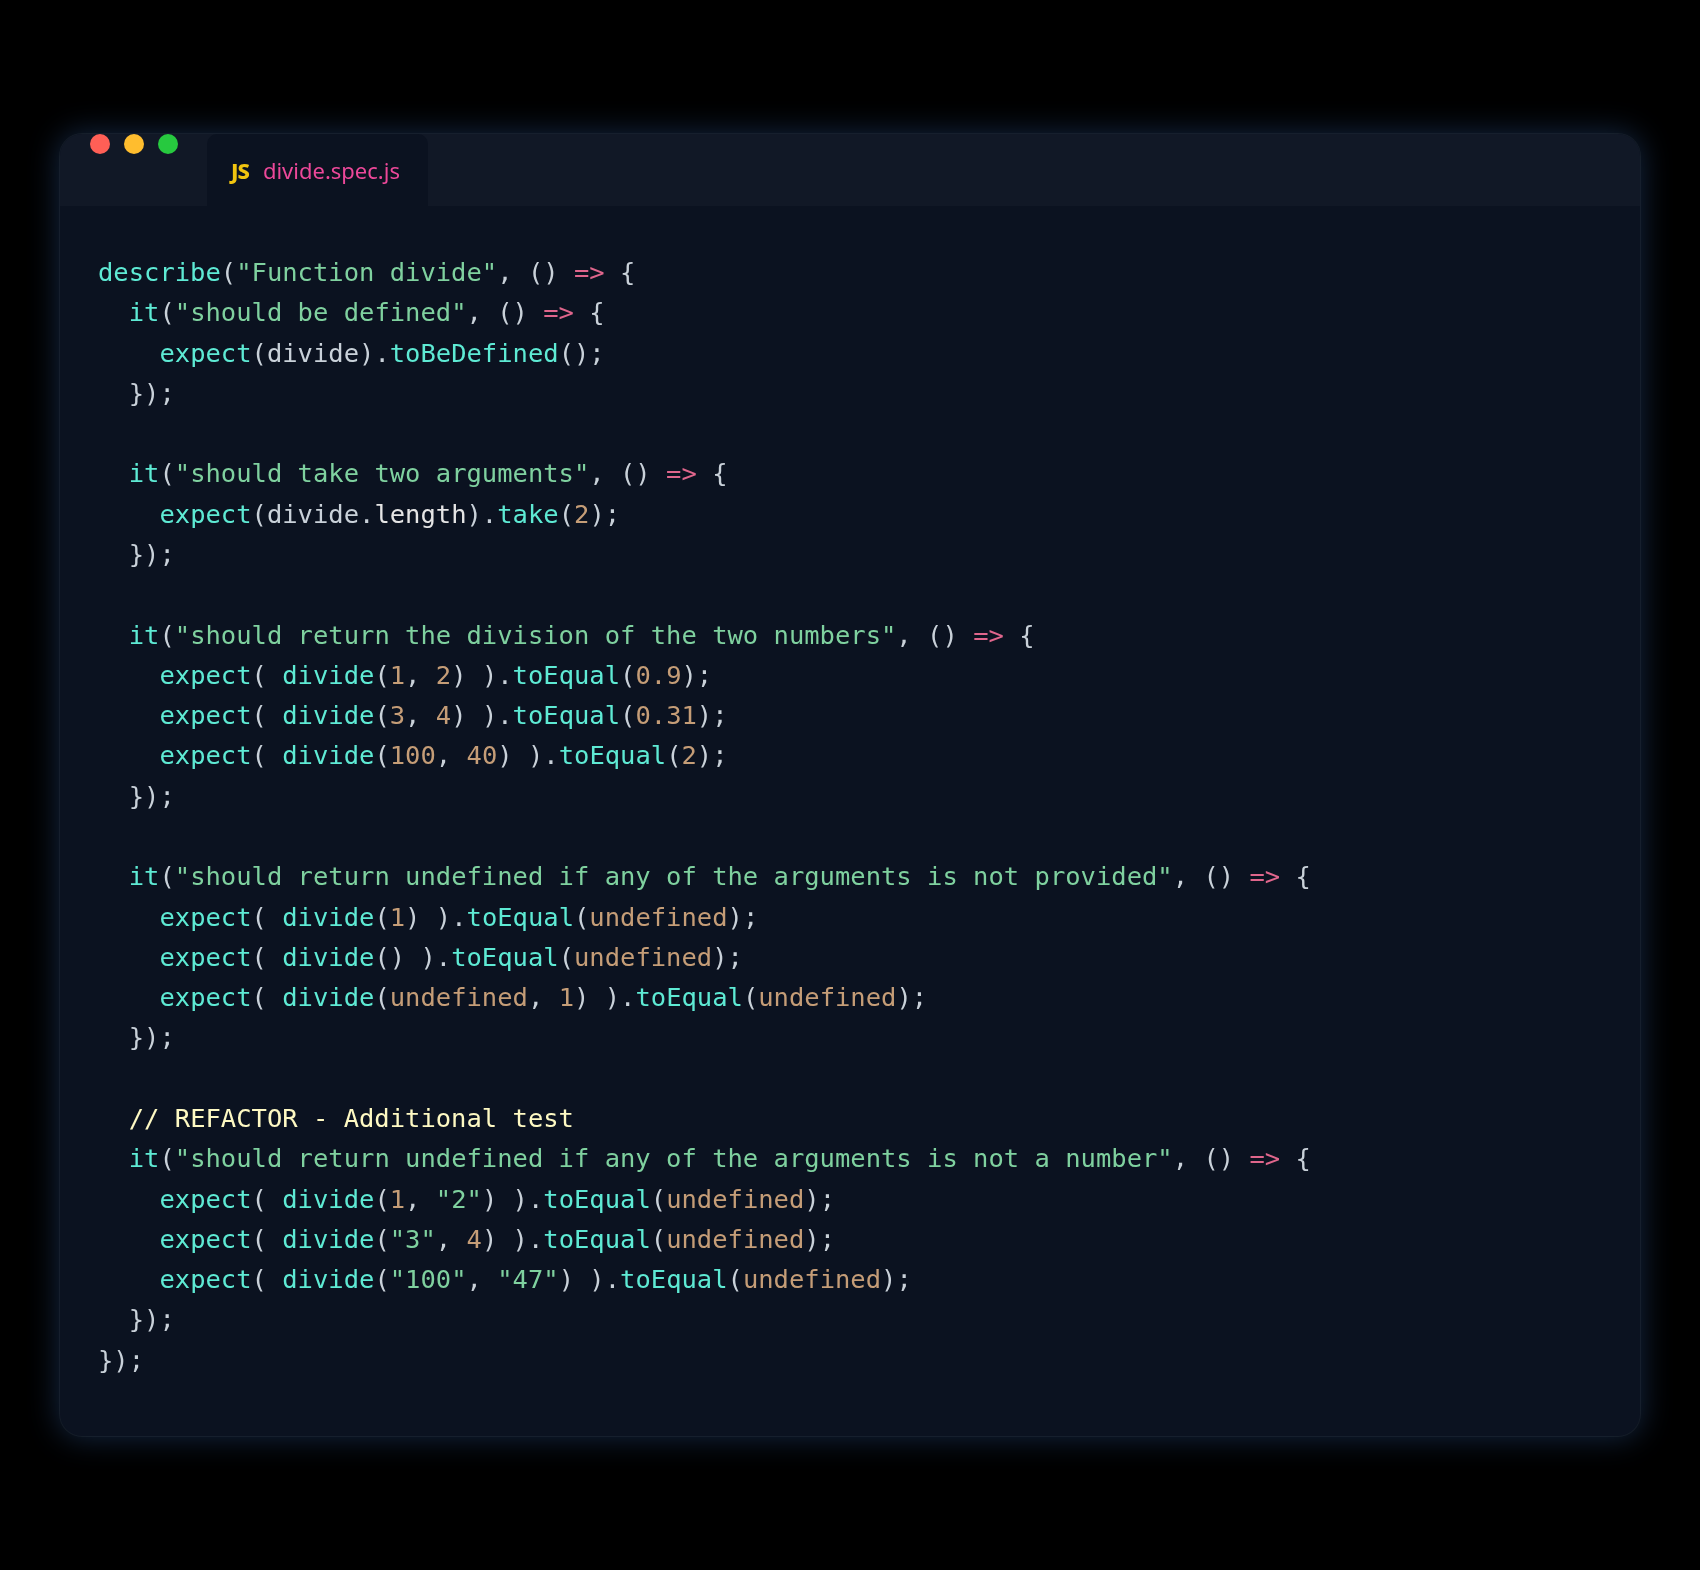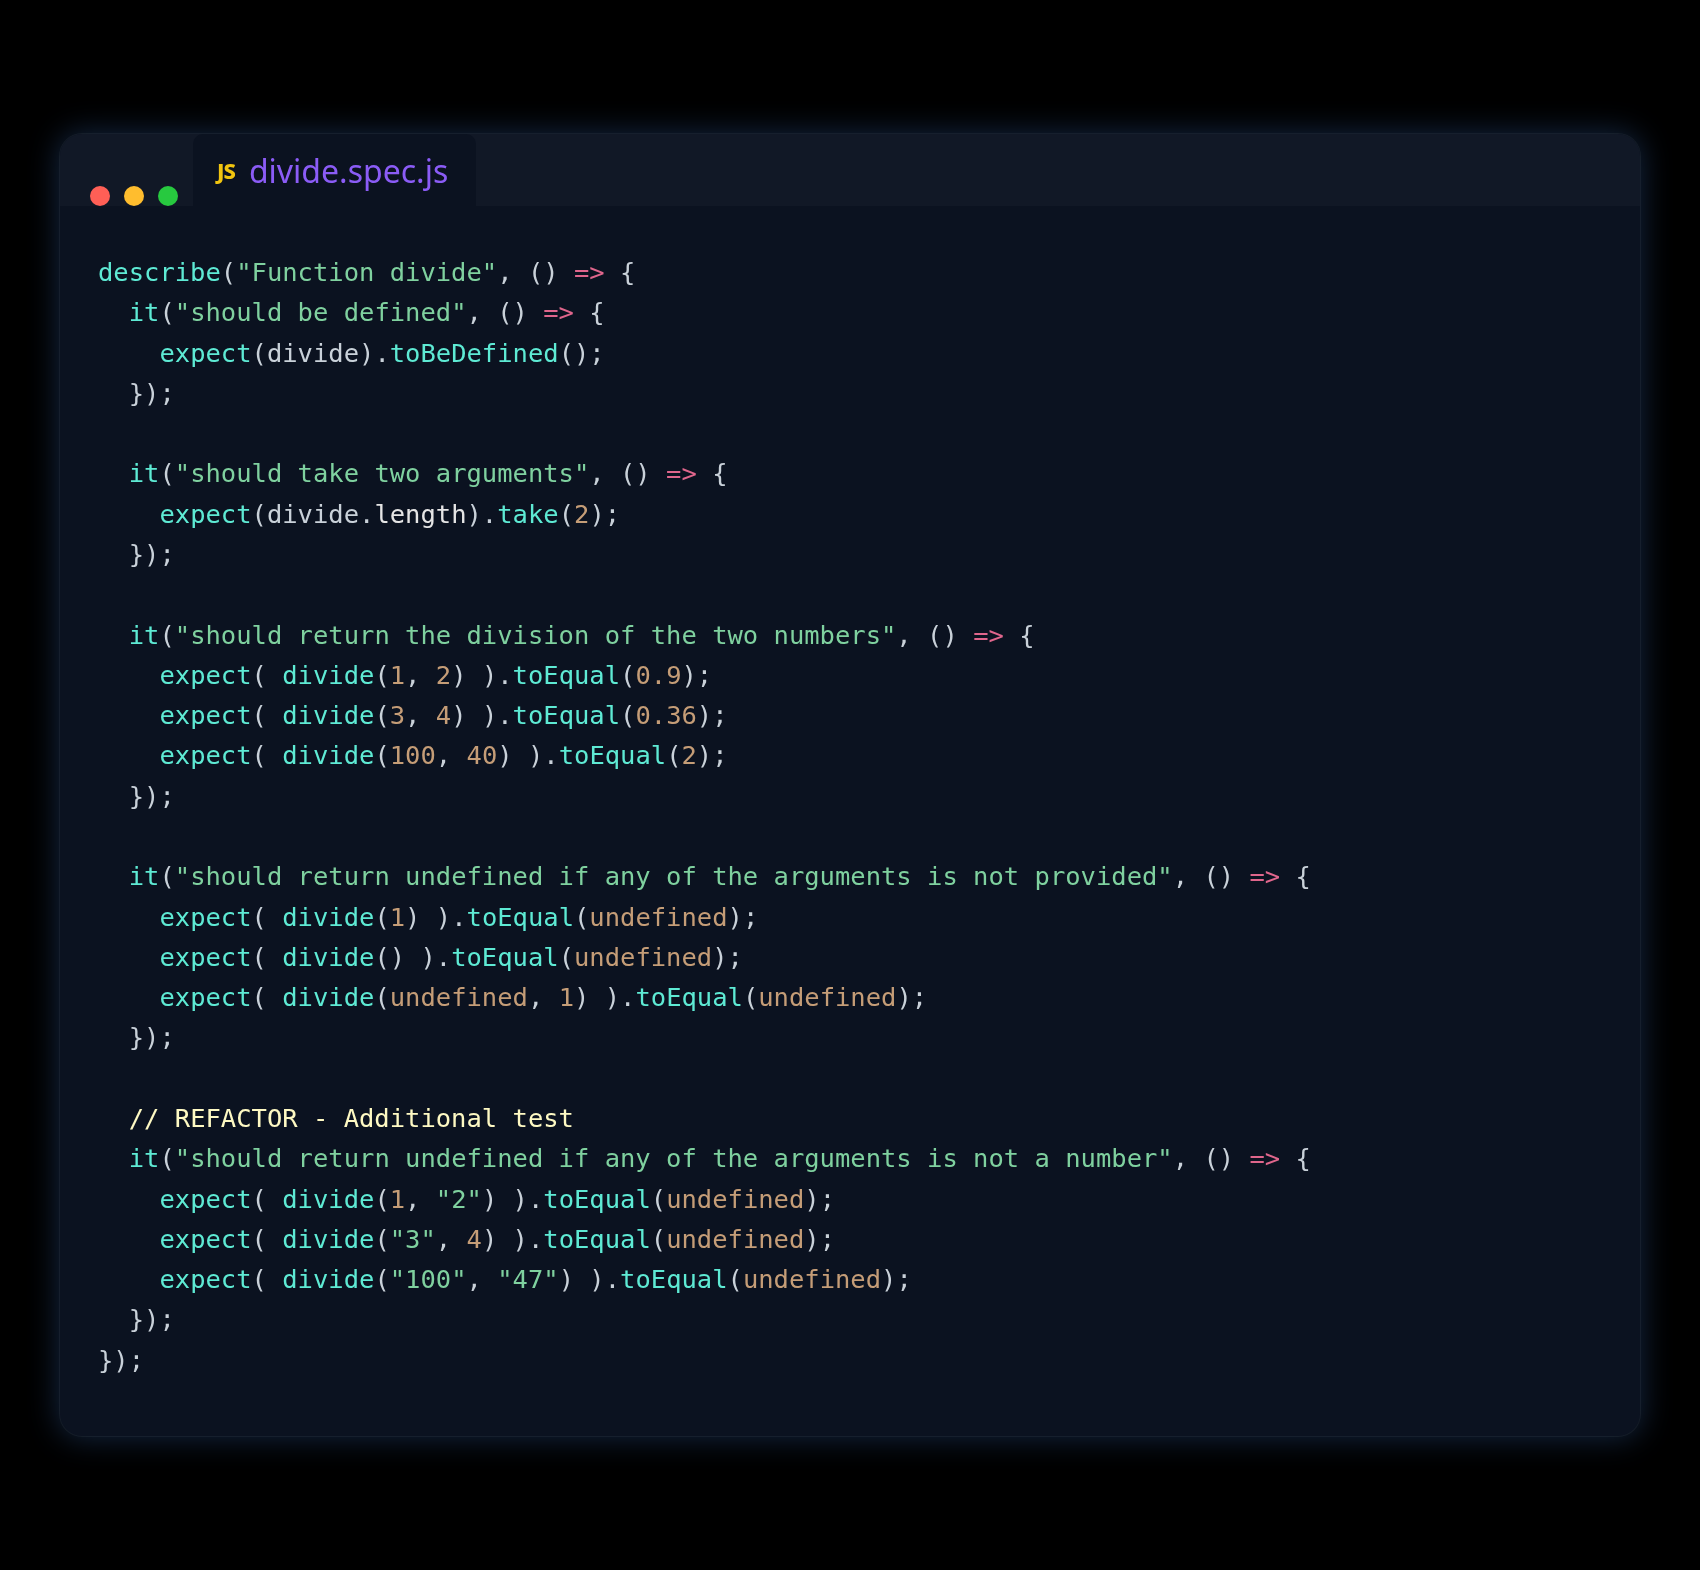--- a/index.html
+++ b/index.html
@@ -19,23 +19,23 @@
     overflow: hidden;
     box-shadow:
       0 0 0 1px rgba(255,255,255,0.05),
       0 0 30px 2px rgba(80,150,255,0.25),
       0 30px 80px rgba(0,0,0,0.6);
   }
   .titlebar {
     height: 72px;
     background: #111826;
     display: flex;
-    align-items: flex-end;
+    align-items: flex-start;
     padding-left: 30px;
-    gap: 15px;
+    gap: 29px;
   }
   .traffic { display:flex; gap:14px; }
   .dot { width:20px; height:20px; border-radius:50%; }
   .dot.red    { background:#ff5f56; }
   .dot.yellow { background:#ffbd2e; }
   .dot.green  { background:#27c93f; }
   .tab {
     height: 72px;
     background: #0b1220;
     display: flex;
@@ -46,22 +46,22 @@
     border-top-right-radius: 10px;
   }
   .js-badge {
     font-family: ui-sans-serif, system-ui, sans-serif;
     font-weight: 800;
     font-size: 22px;
     color: #f1c40f;
     letter-spacing: -1px;
   }
   .tab-name {
-    color: #8b5cf6;
-    font-size: 32px;
+    color: #ec4899;
+    font-size: 22px;
     font-family: ui-sans-serif, system-ui, sans-serif;
   }
   .code {
     padding: 46px 38px 56px 38px;
     font-size: 25.5px;
     line-height: 1.58;
     color: #c9d1d9;
     white-space: pre;
     overflow: hidden;
   }
@@ -95,21 +95,21 @@
   <span class="fn-call">it</span>(<span class="string">"should be defined"</span>, () <span class="arrow">=&gt;</span> {
     <span class="fn-call">expect</span>(<span class="ident">divide</span>).<span class="fn-call">toBeDefined</span>();
   });
 
   <span class="fn-call">it</span>(<span class="string">"should take two arguments"</span>, () <span class="arrow">=&gt;</span> {
     <span class="fn-call">expect</span>(<span class="ident">divide</span>.<span class="prop">length</span>).<span class="fn-call">take</span>(<span class="num">2</span>);
   });
 
   <span class="fn-call">it</span>(<span class="string">"should return the division of the two numbers"</span>, () <span class="arrow">=&gt;</span> {
     <span class="fn-call">expect</span>( <span class="fn-call">divide</span>(<span class="num">1</span>, <span class="num">2</span>) ).<span class="fn-call">toEqual</span>(<span class="num">0.9</span>);
-    <span class="fn-call">expect</span>( <span class="fn-call">divide</span>(<span class="num">3</span>, <span class="num">4</span>) ).<span class="fn-call">toEqual</span>(<span class="num">0.36</span>);
+    <span class="fn-call">expect</span>( <span class="fn-call">divide</span>(<span class="num">3</span>, <span class="num">4</span>) ).<span class="fn-call">toEqual</span>(<span class="num">0.31</span>);
     <span class="fn-call">expect</span>( <span class="fn-call">divide</span>(<span class="num">100</span>, <span class="num">40</span>) ).<span class="fn-call">toEqual</span>(<span class="num">2</span>);
   });
 
   <span class="fn-call">it</span>(<span class="string">"should return undefined if any of the arguments is not provided"</span>, () <span class="arrow">=&gt;</span> {
     <span class="fn-call">expect</span>( <span class="fn-call">divide</span>(<span class="num">1</span>) ).<span class="fn-call">toEqual</span>(<span class="num">undefined</span>);
     <span class="fn-call">expect</span>( <span class="fn-call">divide</span>() ).<span class="fn-call">toEqual</span>(<span class="num">undefined</span>);
     <span class="fn-call">expect</span>( <span class="fn-call">divide</span>(<span class="num">undefined</span>, <span class="num">1</span>) ).<span class="fn-call">toEqual</span>(<span class="num">undefined</span>);
   });
 
   <span class="comment">// REFACTOR - Additional test</span>

